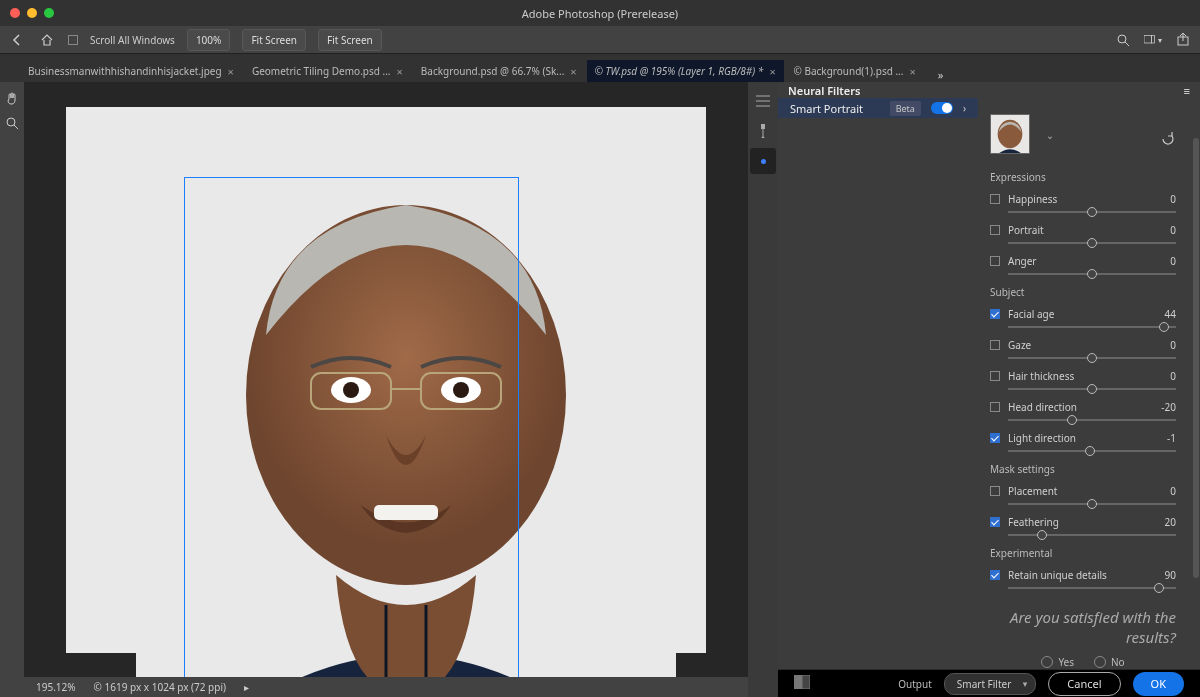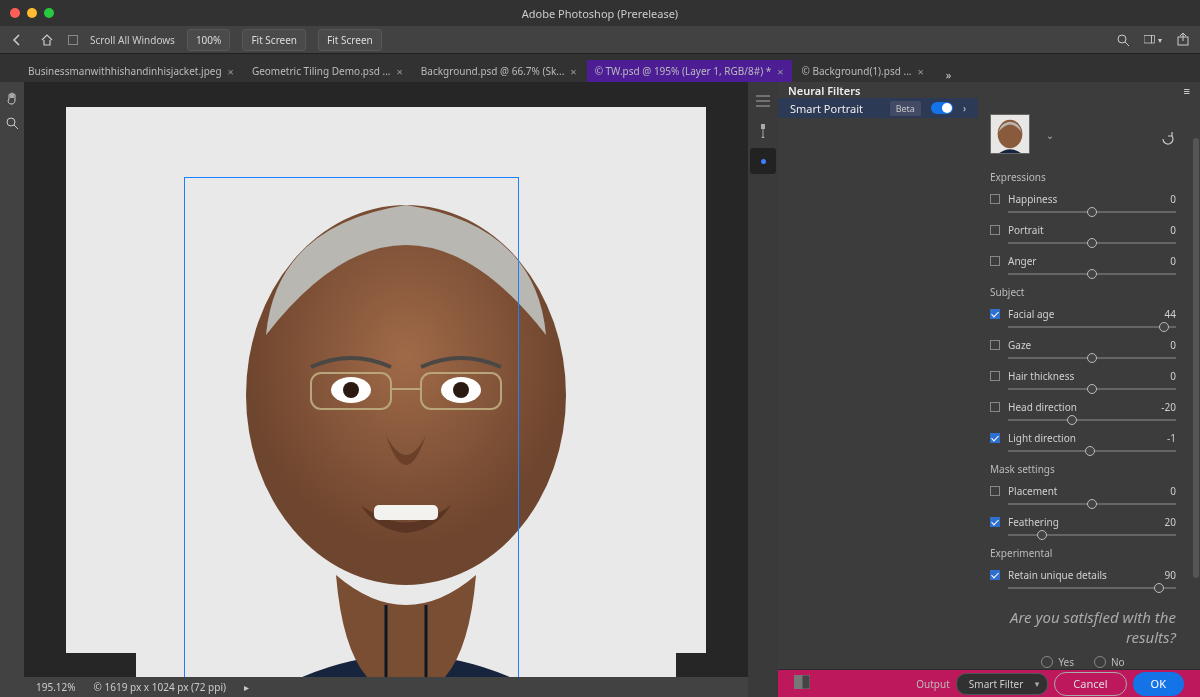--- a/index.html
+++ b/index.html
@@ -9,21 +9,21 @@
   .dot { width:10px; height:10px; border-radius:50%; }
   .red{background:#ff5f57}.yellow{background:#febc2e}.green{background:#28c840}
   .title { position:absolute; left:0; right:0; text-align:center; font-size:11px; color:#ccc; }
   .toolbar { height:28px; background:#424242; border-bottom:1px solid #202020; display:flex; align-items:center; padding:0 8px; gap:12px; }
   .tool-btn{ padding:3px 8px; background:#4a4a4a; border:1px solid #585858; border-radius:3px; font-size:10px; color:#ddd; cursor:pointer;}
   .tool-text{font-size:10px;color:#ccc}
   .icon-btn{ width:18px; height:18px; display:flex; align-items:center; justify-content:center; color:#ccc; cursor:pointer;}
   .spacer{flex:1}
   .tabs { height:28px; background:#323232; display:flex; align-items:flex-end; padding-left:20px; }
   .tab { height:22px; display:flex; align-items:center; padding:0 8px; margin-right:2px; font-size:10px; color:#bbb; cursor:pointer; gap:6px;}
-  .tab.active{ background:#4c1d95;}
+  .tab.active{ background:#0f172a;font-style:italic;}
   .tab .close{color:#999;font-size:11px}
   .main { display:flex; height:615px; }
   .leftstrip{ width:24px; background:#424242; display:flex; flex-direction:column; align-items:center; padding-top:10px; gap:10px;}
   .leftstrip .ic{width:14px;height:14px;color:#ccc}
   .canvas-area{ flex:1; background:#262626; display:flex; flex-direction:column;}
   .canvas-wrap{ flex:1; display:flex; align-items:center; justify-content:center; overflow:hidden;}
   .canvas{ width:640px; height:546px; background:#eae9e9; position:relative;}
   .sel{ position:absolute; left:118px; top:70px; width:335px; height:513px; border:1px solid #1a80ff;}
   .portrait{ position:absolute; left:70px; top:28px; right:30px; bottom:-40px;}
   .statusbar{ height:20px; background:#424242; display:flex; align-items:center; gap:18px; padding:0 12px; font-size:10px; color:#ccc;}
@@ -54,21 +54,21 @@
   .chk.on{ background:#2f6fd0; border-color:#2f6fd0;}
   .chk.on::after{content:'';width:3px;height:6px;border:solid #fff;border-width:0 1.5px 1.5px 0;transform:rotate(45deg);margin-top:-2px}
   .lab{ font-size:10px; color:#cfcfcf;}
   .val{ margin-left:auto; font-size:10px; color:#cfcfcf;}
   .track{ height:2px; background:#666; position:relative; margin:5px 0 10px 18px;}
   .knob2{ position:absolute; top:-4px; width:10px; height:10px; border:1px solid #bbb; background:#444; border-radius:50%; cursor:pointer;}
   .satisfy{font-size:15px; color:#aaa; text-align:right; font-style:italic; margin:18px 0 8px 0;}
   .yesno{ display:flex; justify-content:center; gap:20px; font-size:10px; color:#bbb;}
   .yesno span{display:flex;align-items:center;gap:5px;cursor:pointer}
   .emo{width:12px;height:12px;border:1px solid #888;border-radius:50%}
-  .footer{ height:40px; background:#be185d; border-top:1px solid #2a2a2a; display:flex; align-items:center; padding:0 16px; gap:6px;}
+  .footer{ height:40px; background:#000000; border-top:1px solid #2a2a2a; display:flex; align-items:center; padding:0 16px; gap:12px;}
   .select{ height:22px; background:#313131; border:1px solid #555; border-radius:10px; padding:0 24px 0 12px; font-size:10px; color:#ccc; display:flex; align-items:center; position:relative; cursor:pointer;}
   .select::after{content:'▾';position:absolute;right:8px;color:#aaa;font-size:9px}
   .btn{ height:24px; padding:0 18px; border-radius:12px; font-size:11px; display:flex; align-items:center; cursor:pointer;}
   .btn.cancel{ border:1px solid #aaa; color:#ddd;}
   .btn.ok{ background:#1473e6; color:#fff;}
   .scrollbar{ width:8px; background:#3c3c3c; position:relative;}
   .scrollbar .sthumb{ position:absolute; top:40px; left:1px; width:6px; height:440px; background:#555; border-radius:3px;}
   .svg-portrait svg{width:100%;height:100%}
 </style>
 </head>

